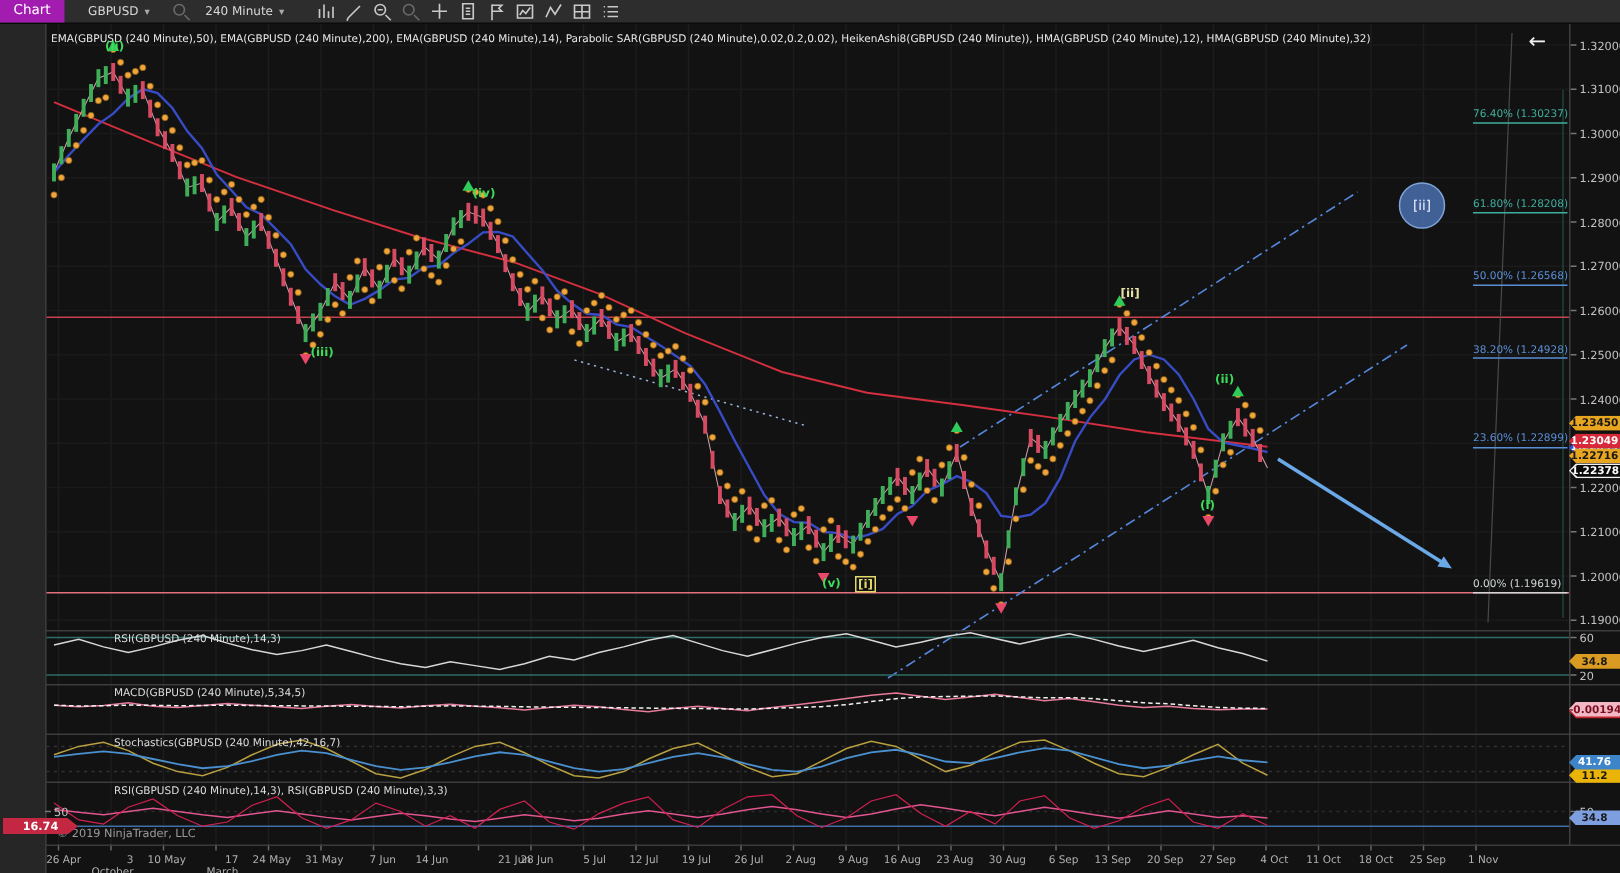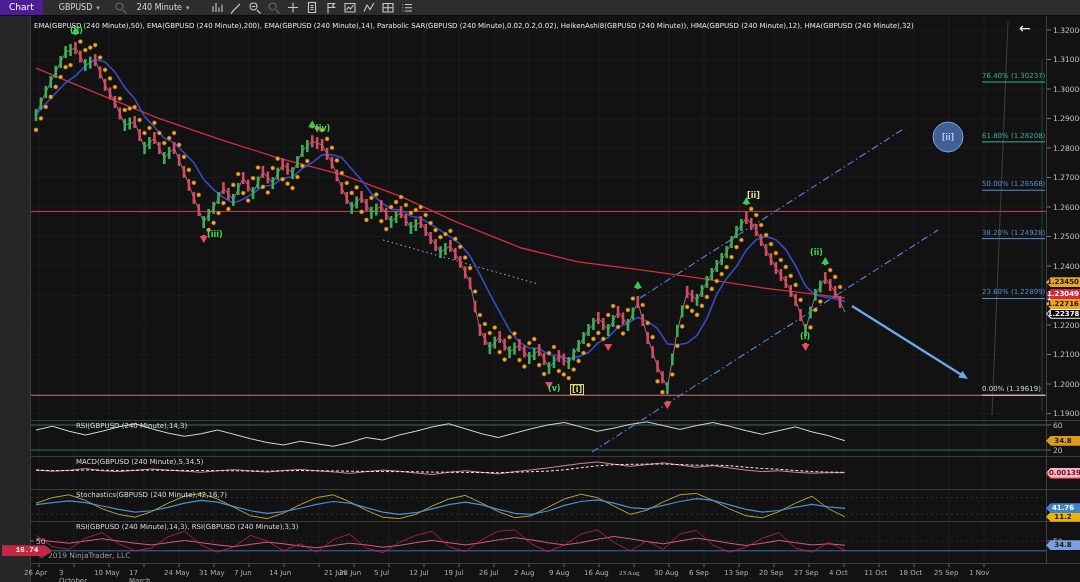--- a/index.html
+++ b/index.html
@@ -1,35 +1,35 @@
 <!DOCTYPE html>
 <html><head>
 <meta charset="utf-8">
 <style>
   html,body{margin:0;padding:0;background:#000;font-family:"DejaVu Sans",sans-serif;}
   .app{position:relative;width:1080px;height:582px;background:#121212;overflow:hidden;}
   
   .toolbar{position:absolute;top:0;left:0;width:1080px;height:15px;background:#2d2d2d;border-bottom:1px solid #0b0b0b;display:flex;align-items:center;z-index:60;}
-  .chart-tab{background:#4c1d95;color:#fff;font-size:9px;height:15px;line-height:15px;padding:0 9px;margin-right:10px;cursor:default;}
+  .chart-tab{background:#a21caf;color:#fff;font-size:9px;height:15px;line-height:15px;padding:0 9px;margin-right:10px;cursor:default;}
   .tb-select{display:flex;align-items:center;gap:4px;color:#d8d8d8;font-size:8px;height:13px;padding:0 6px;margin-right:6px;}
   .tb-select .chev{font-size:7px;color:#aaa;}
   .tb-icon{width:17px;height:13px;display:flex;align-items:center;justify-content:center;margin:0 1px;}
   
   .sidebar{position:absolute;left:0;top:15px;width:30px;height:567px;background:#262626;border-right:1px solid #3a3a3a;z-index:6;}
   svg.canvas{position:absolute;left:0;top:0;z-index:8;}
   
   .ind-legend{position:absolute;left:34px;top:22px;width:880px;font-size:7px;color:#e8e8e8;white-space:nowrap;overflow:hidden;z-index:20;}
   .panel-title{position:absolute;left:34px;font-size:7px;color:#dcdcdc;white-space:nowrap;z-index:20;margin-left:42px;}
   .tick-label{position:absolute;font-size:7.5px;color:#c2c2c2;z-index:15;}
-  .date-label{position:absolute;top:569px;width:30px;text-align:left;font-size:7px;color:#b0b0b0;z-index:15;}
+  .date-label{position:absolute;top:569px;width:30px;text-align:right;font-size:7px;color:#b0b0b0;z-index:15;}
   .wave-label{position:absolute;font-size:8px;font-weight:bold;z-index:25;}
   .fib-note{position:absolute;font-size:7px;z-index:25;}
   .marker{position:absolute;left:1046px;width:34px;height:10px;line-height:10px;font-size:7px;font-weight:bold;text-align:center;clip-path:polygon(0 50%,14% 0,100% 0,100% 100%,14% 100%);z-index:30;}
   .marker-inner{position:absolute;left:1px;top:1px;right:0;bottom:1px;line-height:8px;font-size:7px;font-weight:bold;text-align:center;clip-path:polygon(0 50%,14% 0,100% 0,100% 100%,14% 100%);}
-  .marker-left{position:absolute;left:2px;width:50px;height:11px;line-height:11px;font-size:7.5px;font-weight:bold;text-align:center;clip-path:polygon(0 0,86% 0,100% 50%,86% 100%,0 100%);z-index:30;font-family:Liberation Mono, monospace;}
+  .marker-left{position:absolute;left:2px;width:50px;height:11px;line-height:11px;font-size:7.5px;font-weight:bold;text-align:center;clip-path:polygon(0 0,86% 0,100% 50%,86% 100%,0 100%);z-index:30;}
   .copyright{position:absolute;left:38px;top:551px;font-size:7.5px;color:#9a9a9a;z-index:25;}
   .back-arrow{position:absolute;left:1019px;top:20px;font-size:14px;color:#efefef;z-index:30;}
 </style>
 </head>
 <body>
 
 <div class="app">
   <div class="toolbar">
     <div class="chart-tab">Chart</div>
     <div class="tb-select">
@@ -608,21 +608,21 @@
       <div style="left:269px;" class="date-label">14 Jun</div>
       <div style="left:304px;margin-left:20px;" class="date-label">21 Jun</div>
       <div style="left:339px;" class="date-label">28 Jun</div>
       <div style="left:374px;" class="date-label">5 Jul</div>
       <div style="left:409px;" class="date-label">12 Jul</div>
       <div style="left:444px;" class="date-label">19 Jul</div>
       <div style="left:479px;" class="date-label">26 Jul</div>
       <div style="left:514px;" class="date-label">2 Aug</div>
       <div style="left:549px;" class="date-label">9 Aug</div>
       <div style="left:584px;" class="date-label">16 Aug</div>
-      <div style="left:619px;font-family:Liberation Serif, serif;" class="date-label">23 Aug</div>
+      <div style="left:619px;" class="date-label">23 Aug</div>
       <div style="left:654px;" class="date-label">30 Aug</div>
       <div style="left:689px;" class="date-label">6 Sep</div>
       <div style="left:724px;" class="date-label">13 Sep</div>
       <div style="left:759px;" class="date-label">20 Sep</div>
       <div style="left:794px;" class="date-label">27 Sep</div>
       <div style="left:829px;" class="date-label">4 Oct</div>
       <div style="left:864px;" class="date-label">11 Oct</div>
       <div style="left:899px;" class="date-label">18 Oct</div>
       <div style="left:934px;" class="date-label">25 Sep</div>
       <div style="left:969px;" class="date-label">1 Nov</div>
@@ -657,21 +657,21 @@
       <div style="top:277.22500000000036px;background:#e7a520;color:#181818;z-index:33;" class="marker">1.23450</div>
       <div style="top:289.05449999999996px;background:#d62839;color:#ffffff;z-index:32;" class="marker">1.23049</div>
       <div style="top:293.4795000000001px;background:#2f4fd0;color:#ffffff;z-index:31;" class="marker">1.22899</div>
       <div style="top:298.8780000000001px;background:#e7a520;color:#181818;z-index:34;" class="marker">1.22716</div>
       <div style="top:308.84899999999993px;background:#f0f0f0;color:#ffffff;z-index:35;" class="marker">
         <div class="marker-inner" style="background: rgb(10, 10, 10); color: rgb(255, 255, 255);">1.22378</div>
       </div>
       <div style="left:1053px;top:420.5px;" class="tick-label">60</div>
       <div style="left:1053px;top:445.5px;" class="tick-label">20</div>
       <div style="top:435.75px;background:#d99b22;color:#181818;z-index:31;" class="marker">34.8</div>
-      <div style="top:467.696px;background:#f2b8c6;color:#7a1022;z-index:31;" class="marker">-0.00139</div>
+      <div style="top:467.696px;background:#f2b8c6;color:#7a1022;z-index:31;" class="marker">-0.00194</div>
       <div style="top:469.06px;background:#c3262f;color:#ffffff;z-index:30;" class="marker"></div>
       <div style="top:503.3072px;background:#3d85c8;color:#ffffff;z-index:31;" class="marker">41.76</div>
       <div style="top:511.86400000000003px;background:#eab308;color:#181818;z-index:30;" class="marker">11.2</div>
       <div style="left:1053px;top:536.5px;" class="tick-label">50</div>
       <div style="top:540.256px;background:#7d9fe0;color:#181818;z-index:31;" class="marker">34.8</div>
       <div style="left:36px;top:536.5px;" class="tick-label">50</div>
       <div style="top:545.3128px;background:#c42742;color:#ffffff;" class="marker-left">16.74</div>
     </div>
 </div>
 

